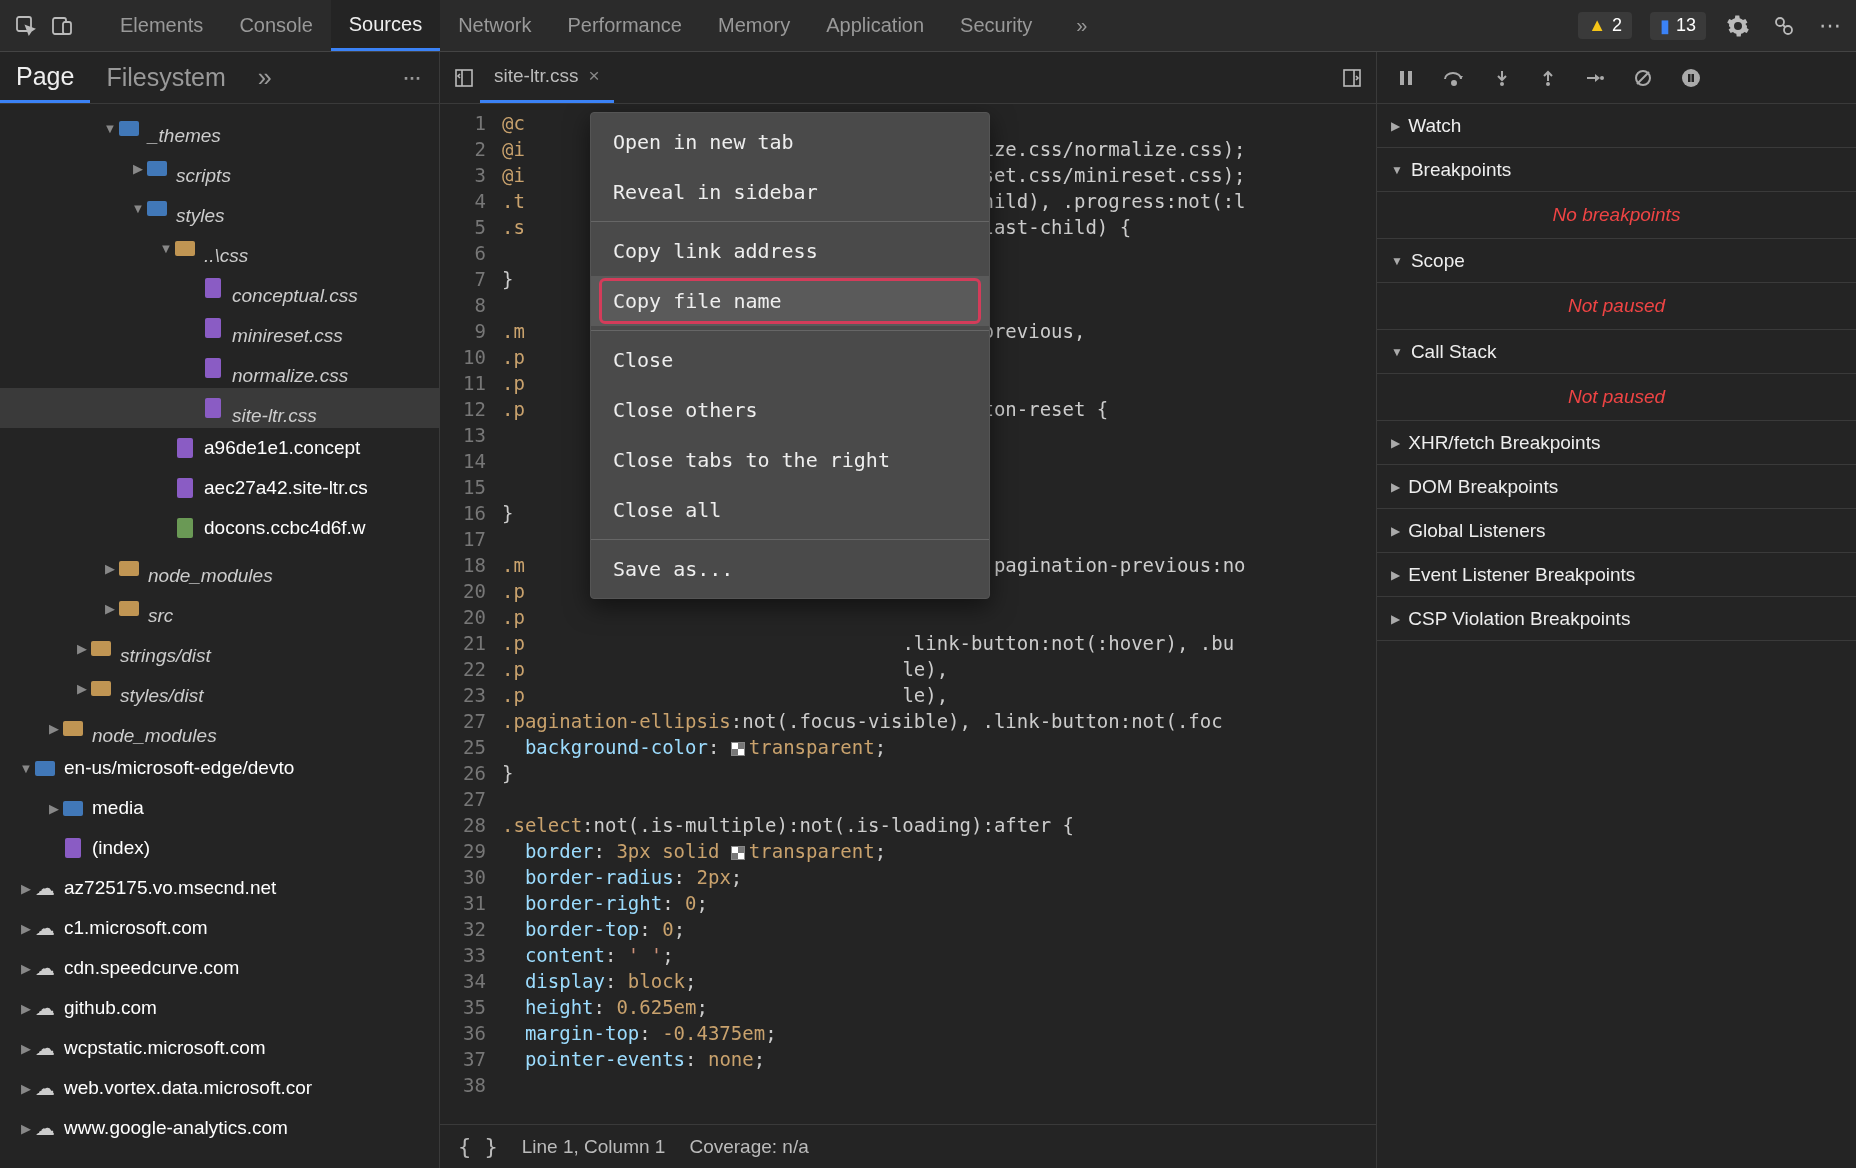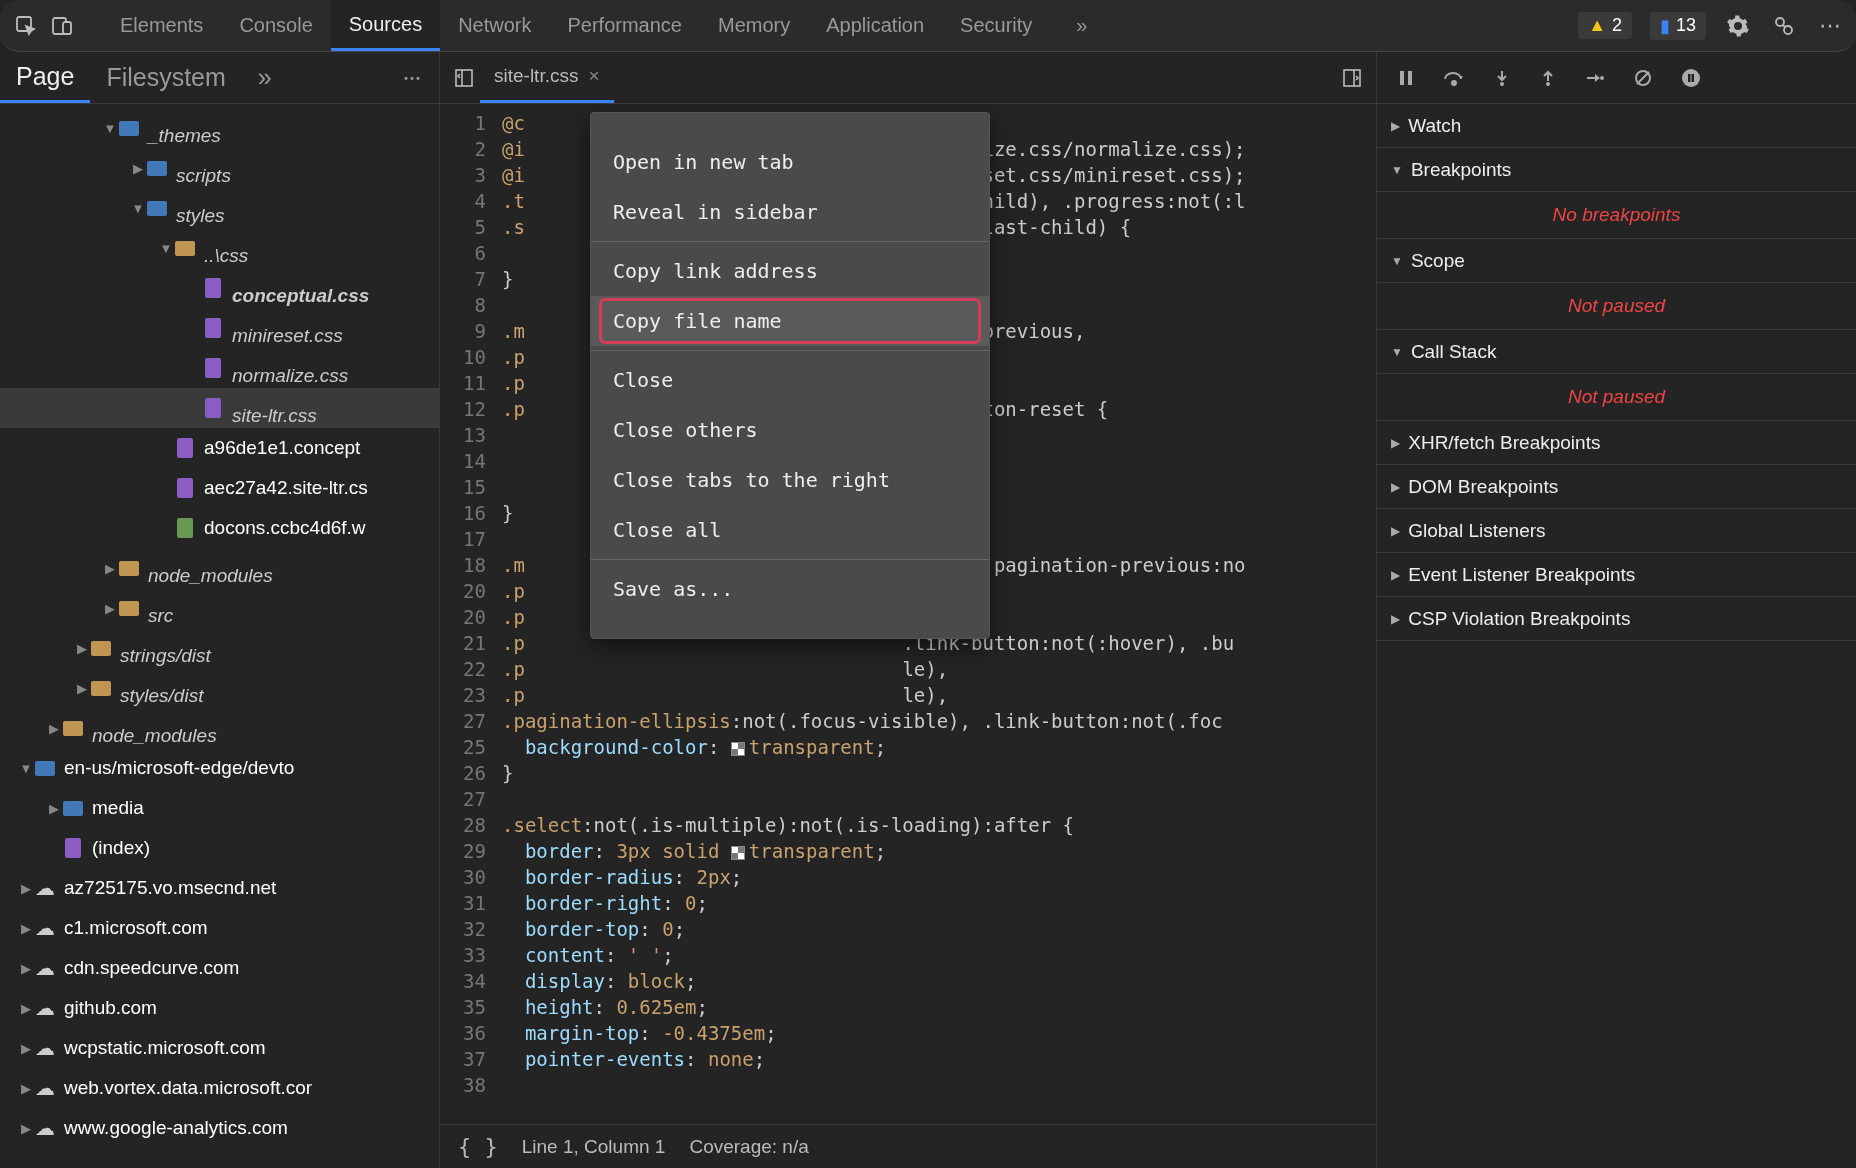--- a/index.html
+++ b/index.html
@@ -16,21 +16,20 @@
   
   
   .top-toolbar {
     height: 52px;
     background: #2b2b2b;
     border-bottom: 1px solid #444;
     display: flex;
     align-items: center;
     padding: 0 12px;
     gap: 8px;
-    border-radius: 20px;
   }
   .toolbar-icon {
     width: 28px; height: 28px;
     display: flex; align-items: center; justify-content: center;
     color: #bbb;
     cursor: pointer;
   }
   .top-tabs { display: flex; align-items: stretch; margin-left: 18px; height: 100%; }
   .top-tab {
     padding: 0 18px;
@@ -144,21 +143,21 @@
   
   .context-menu {
     position: absolute;
     top: 8px; left: 150px;
     width: 400px;
     background: #4a4a4a;
     border: 1px solid #555;
     border-radius: 4px;
     box-shadow: 0 8px 24px rgba(0,0,0,.5);
     z-index: 100;
-    padding: 24px 0;
+    padding: 4px 0;
     font-size: 20px;
   }
   .ctx-item {
     padding: 12px 22px;
     color: #eee;
     cursor: pointer;
   }
   .ctx-item.highlighted {
     background: #5a5a5a;
     position: relative;
@@ -284,21 +283,21 @@
             </span>
             <span class="tree-label italic">styles</span>
           </div>
           <div class="tree-item" style="padding-left: 158px;">
             <span class="tree-arrow">▼</span>
             <span class="tree-icon">
               <span class="folder-open"></span>
             </span>
             <span class="tree-label italic">..\css</span>
           </div>
-          <div class="tree-item" style="padding-left: 186px; font-weight: bold;">
+          <div class="tree-item" style="padding-left: 186px;">
             <span class="tree-arrow"></span>
             <span class="tree-icon">
               <span class="file-purple"></span>
             </span>
             <span class="tree-label italic">conceptual.css</span>
           </div>
           <div class="tree-item" style="padding-left: 186px;">
             <span class="tree-arrow"></span>
             <span class="tree-icon">
               <span class="file-purple"></span>

